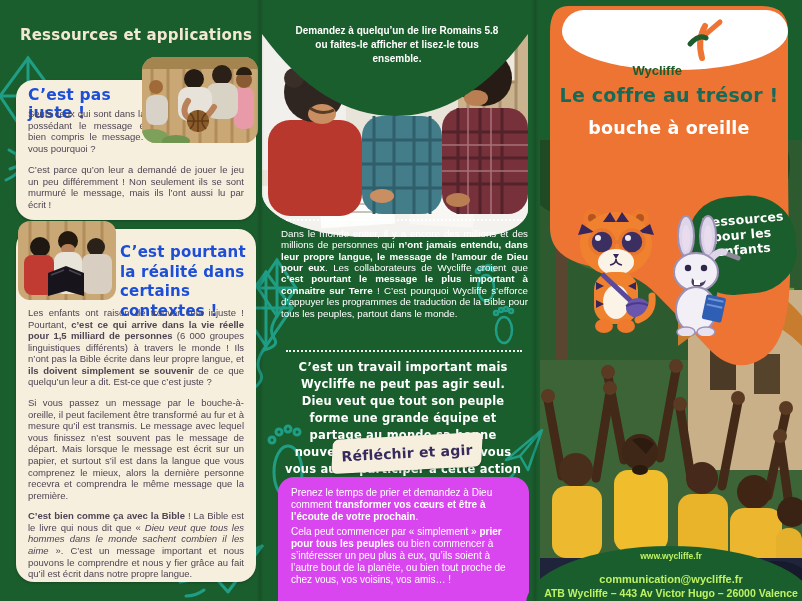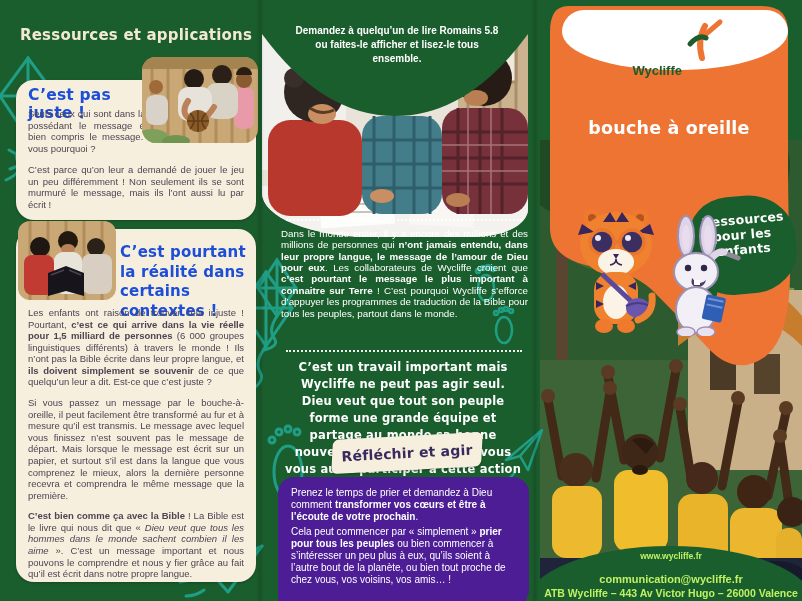--- a/index.html
+++ b/index.html
@@ -217,21 +217,21 @@
             <path d="M16,30 L38,4"></path>
             <path d="M12,44 q-4,8 -10,10"></path>
       </g>
         </svg>
     </div>
 
     <div class="abs" style="left:64px;top:436px;width:150px;height:34px;background:#f7efdd;transform:rotate(-3deg) skewX(-6deg);border-radius:6px;box-shadow:0 1px 3px rgba(0,0,0,.3);z-index:3;">
       <div class="hand" style="text-align:center;color:#372b5e;font-size:14px;line-height:34px;transform:skewX(6deg);">Réfléchir et agir</div>
     </div>
 
-    <div class="abs" style="left:10px;top:477px;width:251px;height:124px;background:#4c1d95;border-radius:16px 16px 0 0;z-index:3;">
+    <div class="abs" style="left:10px;top:477px;width:251px;height:124px;background:#d946ef;border-radius:16px 16px 0 0;z-index:3;">
       <div style="padding:10px 13px 0 13px;">
         <p class="body-text" style="margin:0;color:#fff;font-size:10px;line-height:1.22;"><span>Prenez le temps de prier et demandez à Dieu comment </span><b>transformer vos cœurs et être à l’écoute de votre prochain</b><span>.</span></p>
         <p class="body-text" style="margin:2px 0 0 0;color:#fff;font-size:10px;line-height:1.22;"><span>Cela peut commencer par « simplement » </span><b>prier pour tous les peuples</b><span> ou bien commencer à s’intéresser un peu plus à eux, qu’ils soient à l’autre bout de la planète, ou bien tout proche de chez vous, vos voisins, vos amis… !</span></p>
       </div>
     </div>
   </div>
 
   <div class="abs" style="left:538px;top:0;width:264px;height:601px;">
 
     <div class="abs photo" style="left:2px;top:140px;width:262px;height:461px;z-index:1;">
@@ -307,20 +307,21 @@
         <div class="abs" style="left:62px;top:-4px;width:44px;height:44px;">
           <svg width="44" height="44" viewBox="0 0 44 44">
             <path d="M20,40 Q15,22 23,8" stroke="#ee7434" stroke-width="6" fill="none" stroke-linecap="round"></path>
             <path d="M24,16 L38,4" stroke="#ee7434" stroke-width="5" fill="none" stroke-linecap="round"></path>
             <path d="M8,26 Q17,16 24,20" stroke="#1d5c2c" stroke-width="5" fill="none" stroke-linecap="round"></path>
           </svg>
         </div>
       </div>
     </div>
 
+    <div class="abs hand" style="left:12px;top:84px;width:238px;text-align:center;font-size:19px;color:#166b58;z-index:3;">Le coffre au trésor !</div>
 
     <div class="abs hand" style="left:12px;top:118px;width:238px;text-align:center;font-size:17.5px;color:#ffffff;line-height:1.25;z-index:3;">
       <div>bouche à oreille</div>
     </div>
 
     <div class="abs" style="left:152px;top:196px;width:106px;height:98px;background:#1b5e2d;border-radius:38% 45% 42% 40%;transform:rotate(-5deg);z-index:4;">
       <div class="hand" style="padding:16px 14px 0 14px;text-align:center;color:#fff;font-size:12.5px;line-height:1.2;">Ressources pour les enfants</div>
       <div class="abs" style="left:6px;bottom:-8px;width:0;height:0;border-left:16px solid transparent;border-top:18px solid #1b5e2d;transform:rotate(18deg);"></div>
     </div>
 

